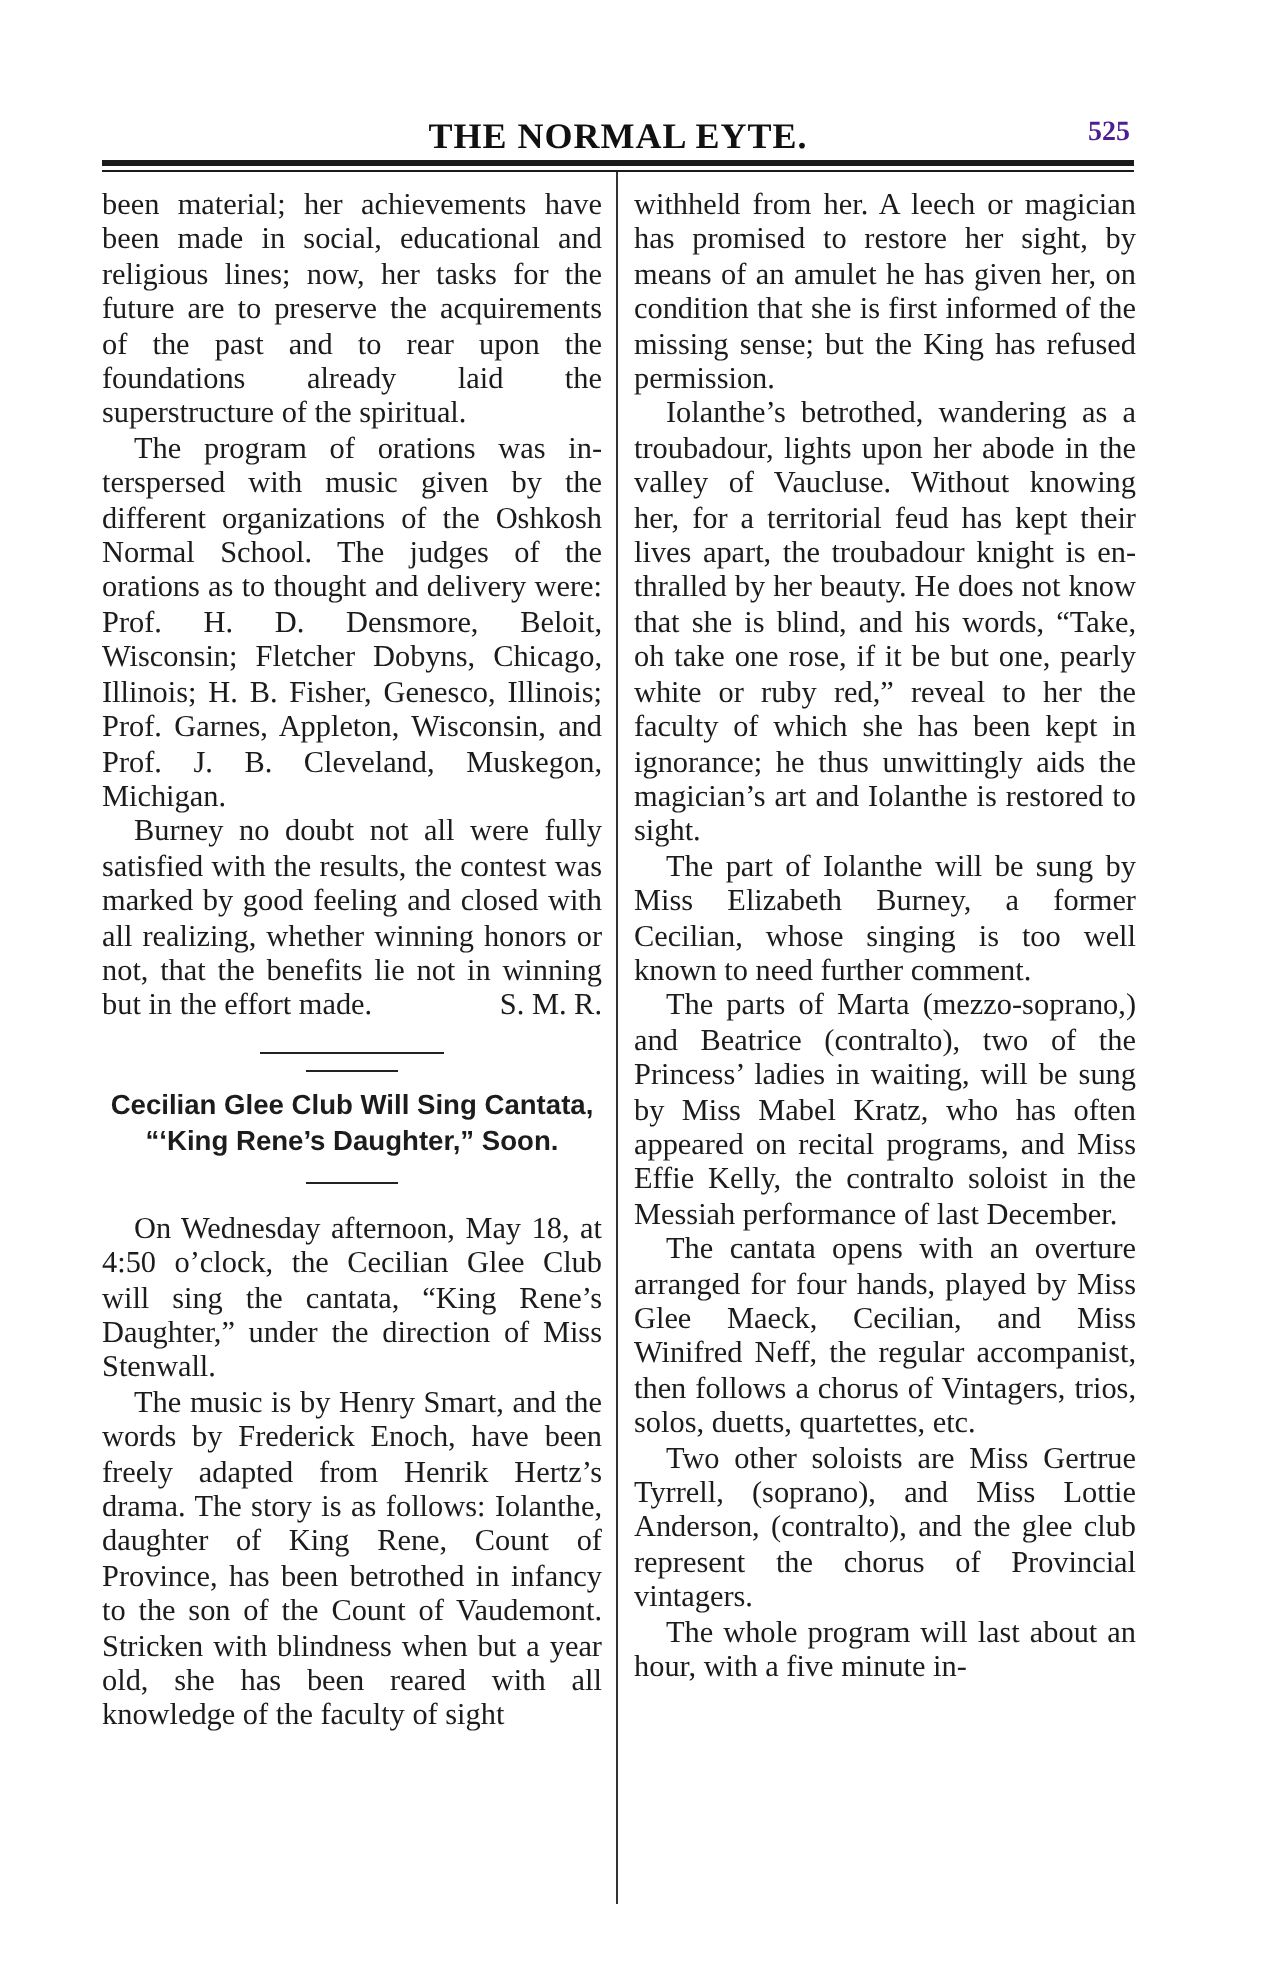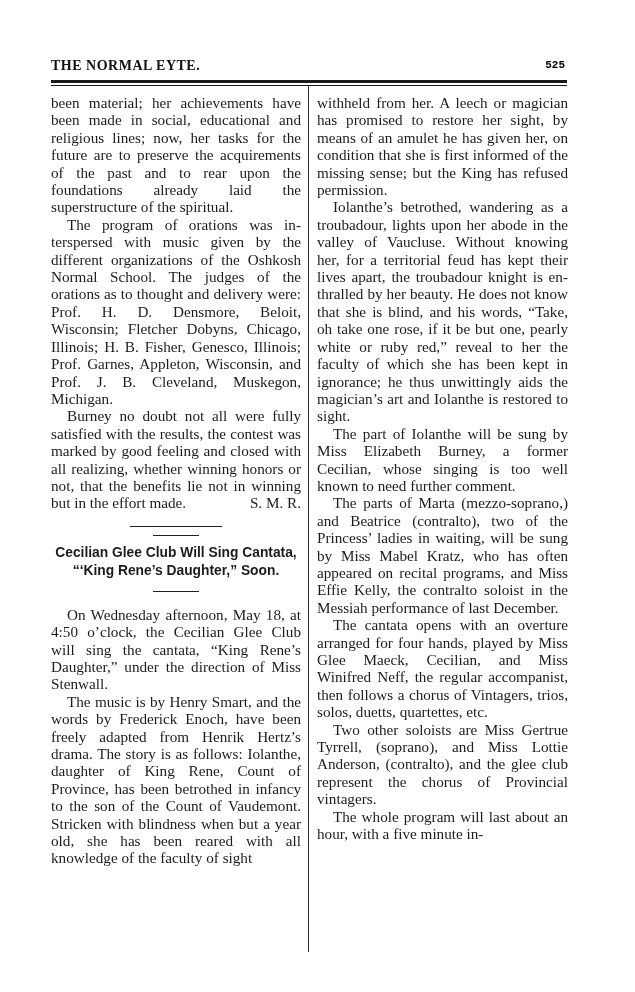--- a/index.html
+++ b/index.html
@@ -20,34 +20,35 @@
     left: 51px;
     top: 58px;
     width: 516px;
     height: 22px;
   }
   .running-title {
     position: absolute;
     left: 0;
     right: 0;
     top: 0;
+    text-align: center;
     font-family: "Liberation Serif", "DejaVu Serif", serif;
     font-weight: bold;
-    font-size: 14px;
+    font-size: 18px;
     letter-spacing: 0.5px;
     color: #111;
   }
   .page-number {
     position: absolute;
     right: 2px;
     top: 1px;
-    font-family: Liberation Mono, monospace;
+    font-family: Liberation Serif, serif;
     font-weight: bold;
-    font-size: 11px;
-    color: #000000;
+    font-size: 14px;
+    color: #4c1d95;
   }
   .header-rule {
     position: absolute;
     left: 51px;
     top: 80px;
     width: 516px;
     height: 2px;
     border-top: 3px solid #1a1a1a;
     border-bottom: 1px solid #1a1a1a;
   }

